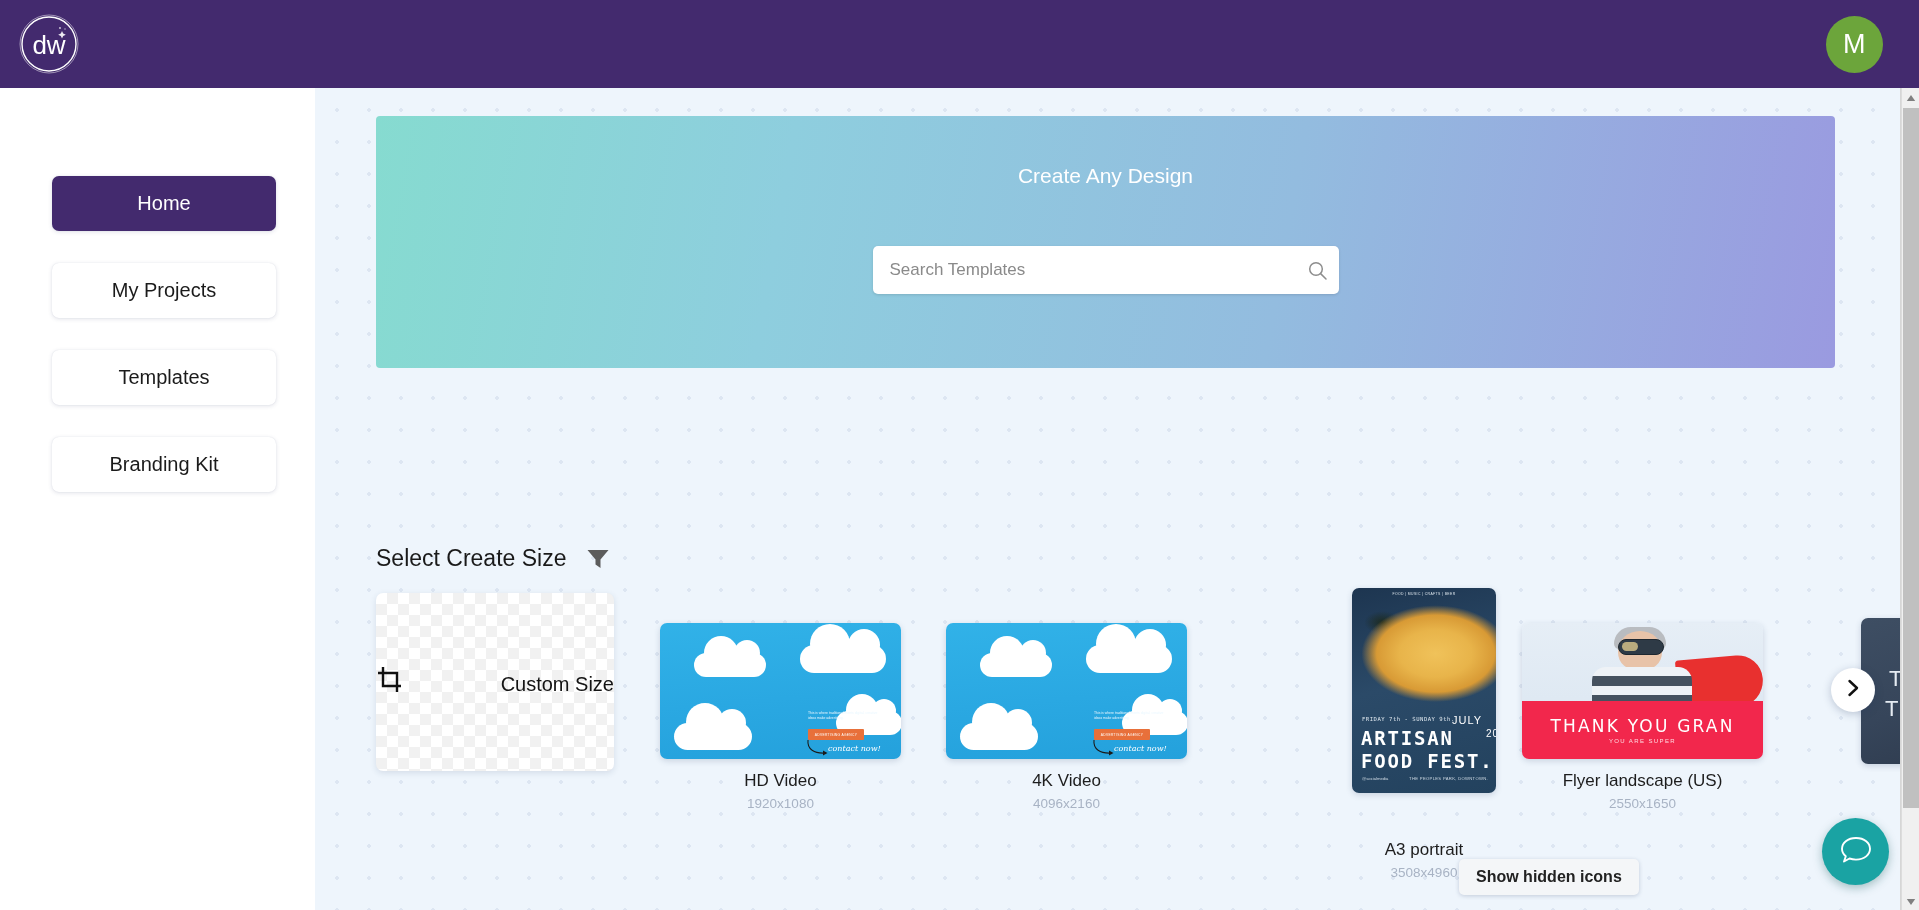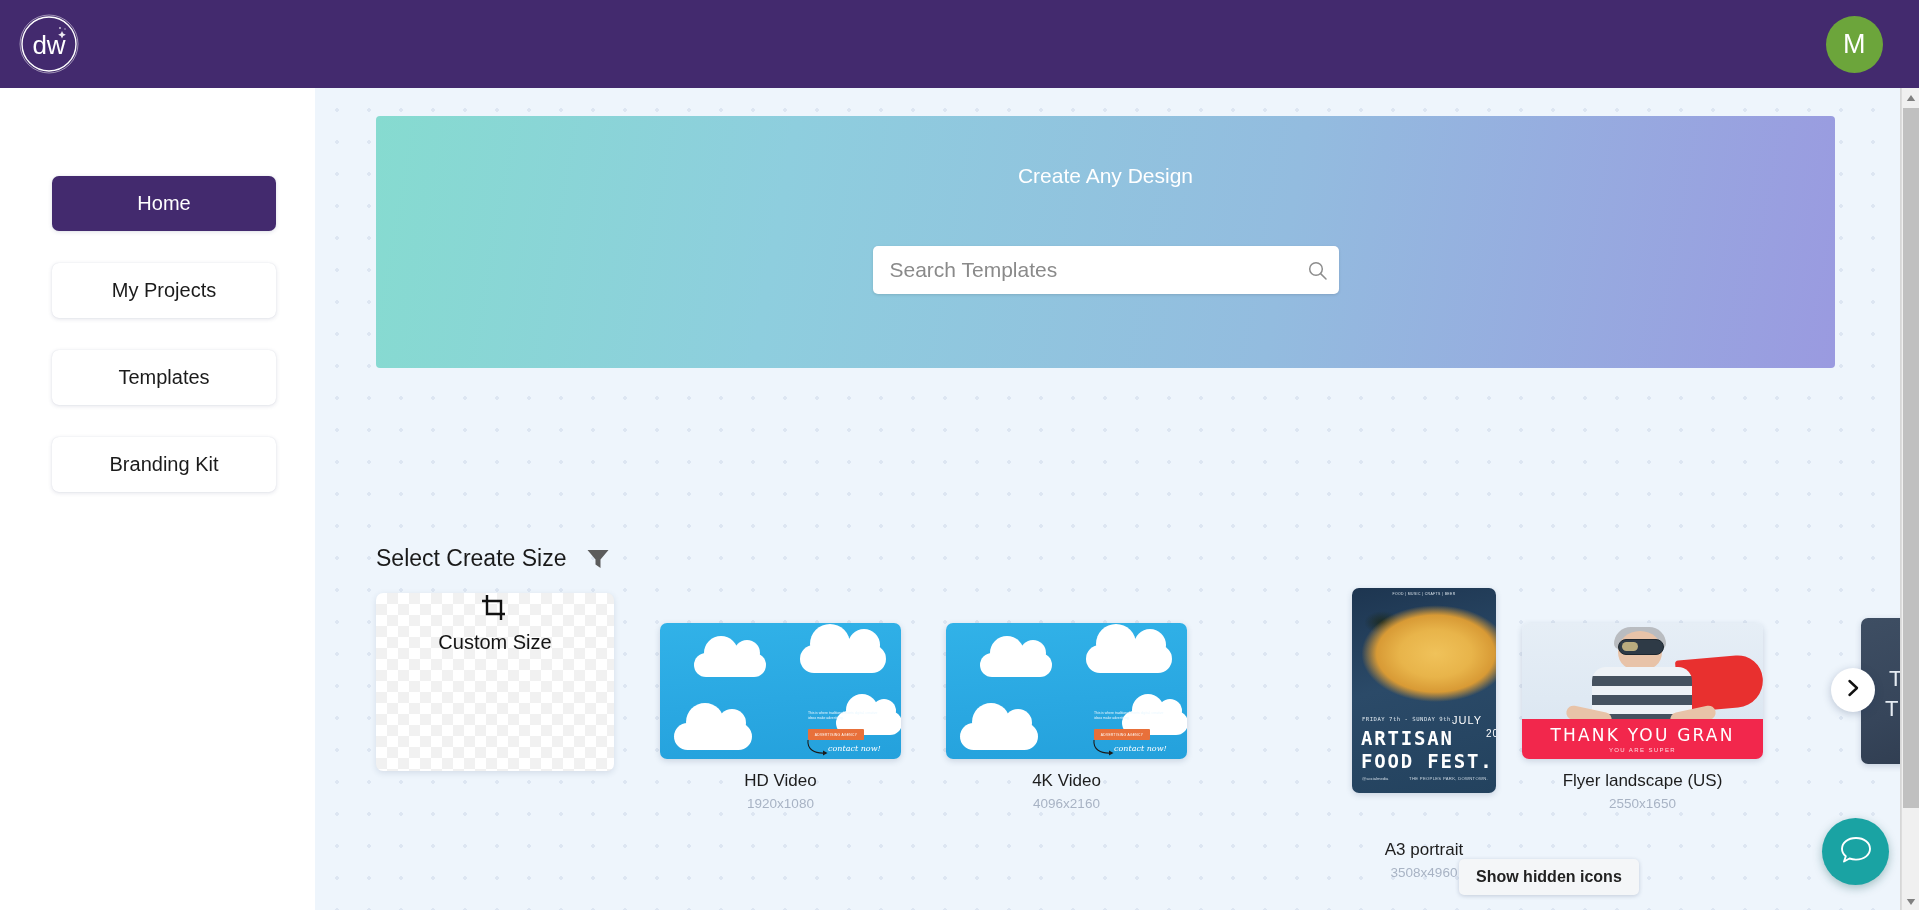--- a/index.html
+++ b/index.html
@@ -80,21 +80,21 @@
     position: absolute; left: 50%; top: 130px;
     transform: translateX(-50%);
     width: 466px; height: 48px;
     background: #ffffff; border-radius: 5px;
     box-shadow: 0 1px 3px rgba(0,0,0,0.13);
     display: flex; align-items: center;
   }
   .searchwrap input {
     flex: 1; border: 0; outline: 0; background: transparent;
     font-family: "Liberation Sans", sans-serif;
-    font-size: 21px; color: #ef4444;
+    font-size: 17px; color: #ef4444;
     padding: 0 12px 0 17px;
   }
   .searchwrap input::placeholder { color: #8a8a8a; }
   .search-icon { width: 42px; display: flex; align-items: center; justify-content: center; cursor: pointer; }
 
   
   .sec-head {
     position: absolute; left: 61px; top: 457px;
     display: flex; align-items: center; gap: 20px;
   }
@@ -120,22 +120,22 @@
   .custom-box {
     width: 238px; height: 178px;
     border-radius: 7px;
     background-color: #ffffff;
     background-image:
       linear-gradient(45deg, #f1f1f1 25%, transparent 25%, transparent 75%, #f1f1f1 75%),
       linear-gradient(45deg, #f1f1f1 25%, transparent 25%, transparent 75%, #f1f1f1 75%);
     background-size: 22px 22px;
     background-position: 0 0, 11px 11px;
     box-shadow: 0 2px 6px rgba(40,60,100,0.13);
-    display: flex; flex-direction: column;
-    align-items: center; justify-content: flex-start;
+    display: flex; flex-direction: row;
+    align-items: center; justify-content: space-between;
     cursor: pointer;
   }
   .custom-box .lbl { font-size: 20px; color: #141414; margin-top: 4px; }
 
   
   .sky {
     position: relative; width: 241px; height: 136px;
     background: linear-gradient(175deg, #31b2e8 0%, #2aa8e2 55%, #24a1dc 100%);
     overflow: hidden;
   }
@@ -275,21 +275,21 @@
     position: absolute; left: 148px; top: 86px;
     width: 46px; height: 14px; background: #e8c3a8; border-radius: 7px;
     transform: rotate(-12deg);
   }
   .gran-bar {
     position: absolute; left: 36px; top: 99px;
     width: 168px; height: 5px; background: #7d8893; border-radius: 3px;
   }
   .flyer-band {
     position: absolute; left: 0; bottom: 0;
-    width: 241px; height: 40px; background: #f2274c;
+    width: 241px; height: 58px; background: #f2274c;
     display: flex; flex-direction: column;
     align-items: center; justify-content: center;
   }
   .flyer-t1 {
     color: #ffffff; font-size: 17px; letter-spacing: 2.2px;
     font-family: "DejaVu Sans", sans-serif;
   }
   .flyer-t2 {
     color: #ffd9e0; font-size: 6px; letter-spacing: 1.4px; margin-top: 2px;
   }

